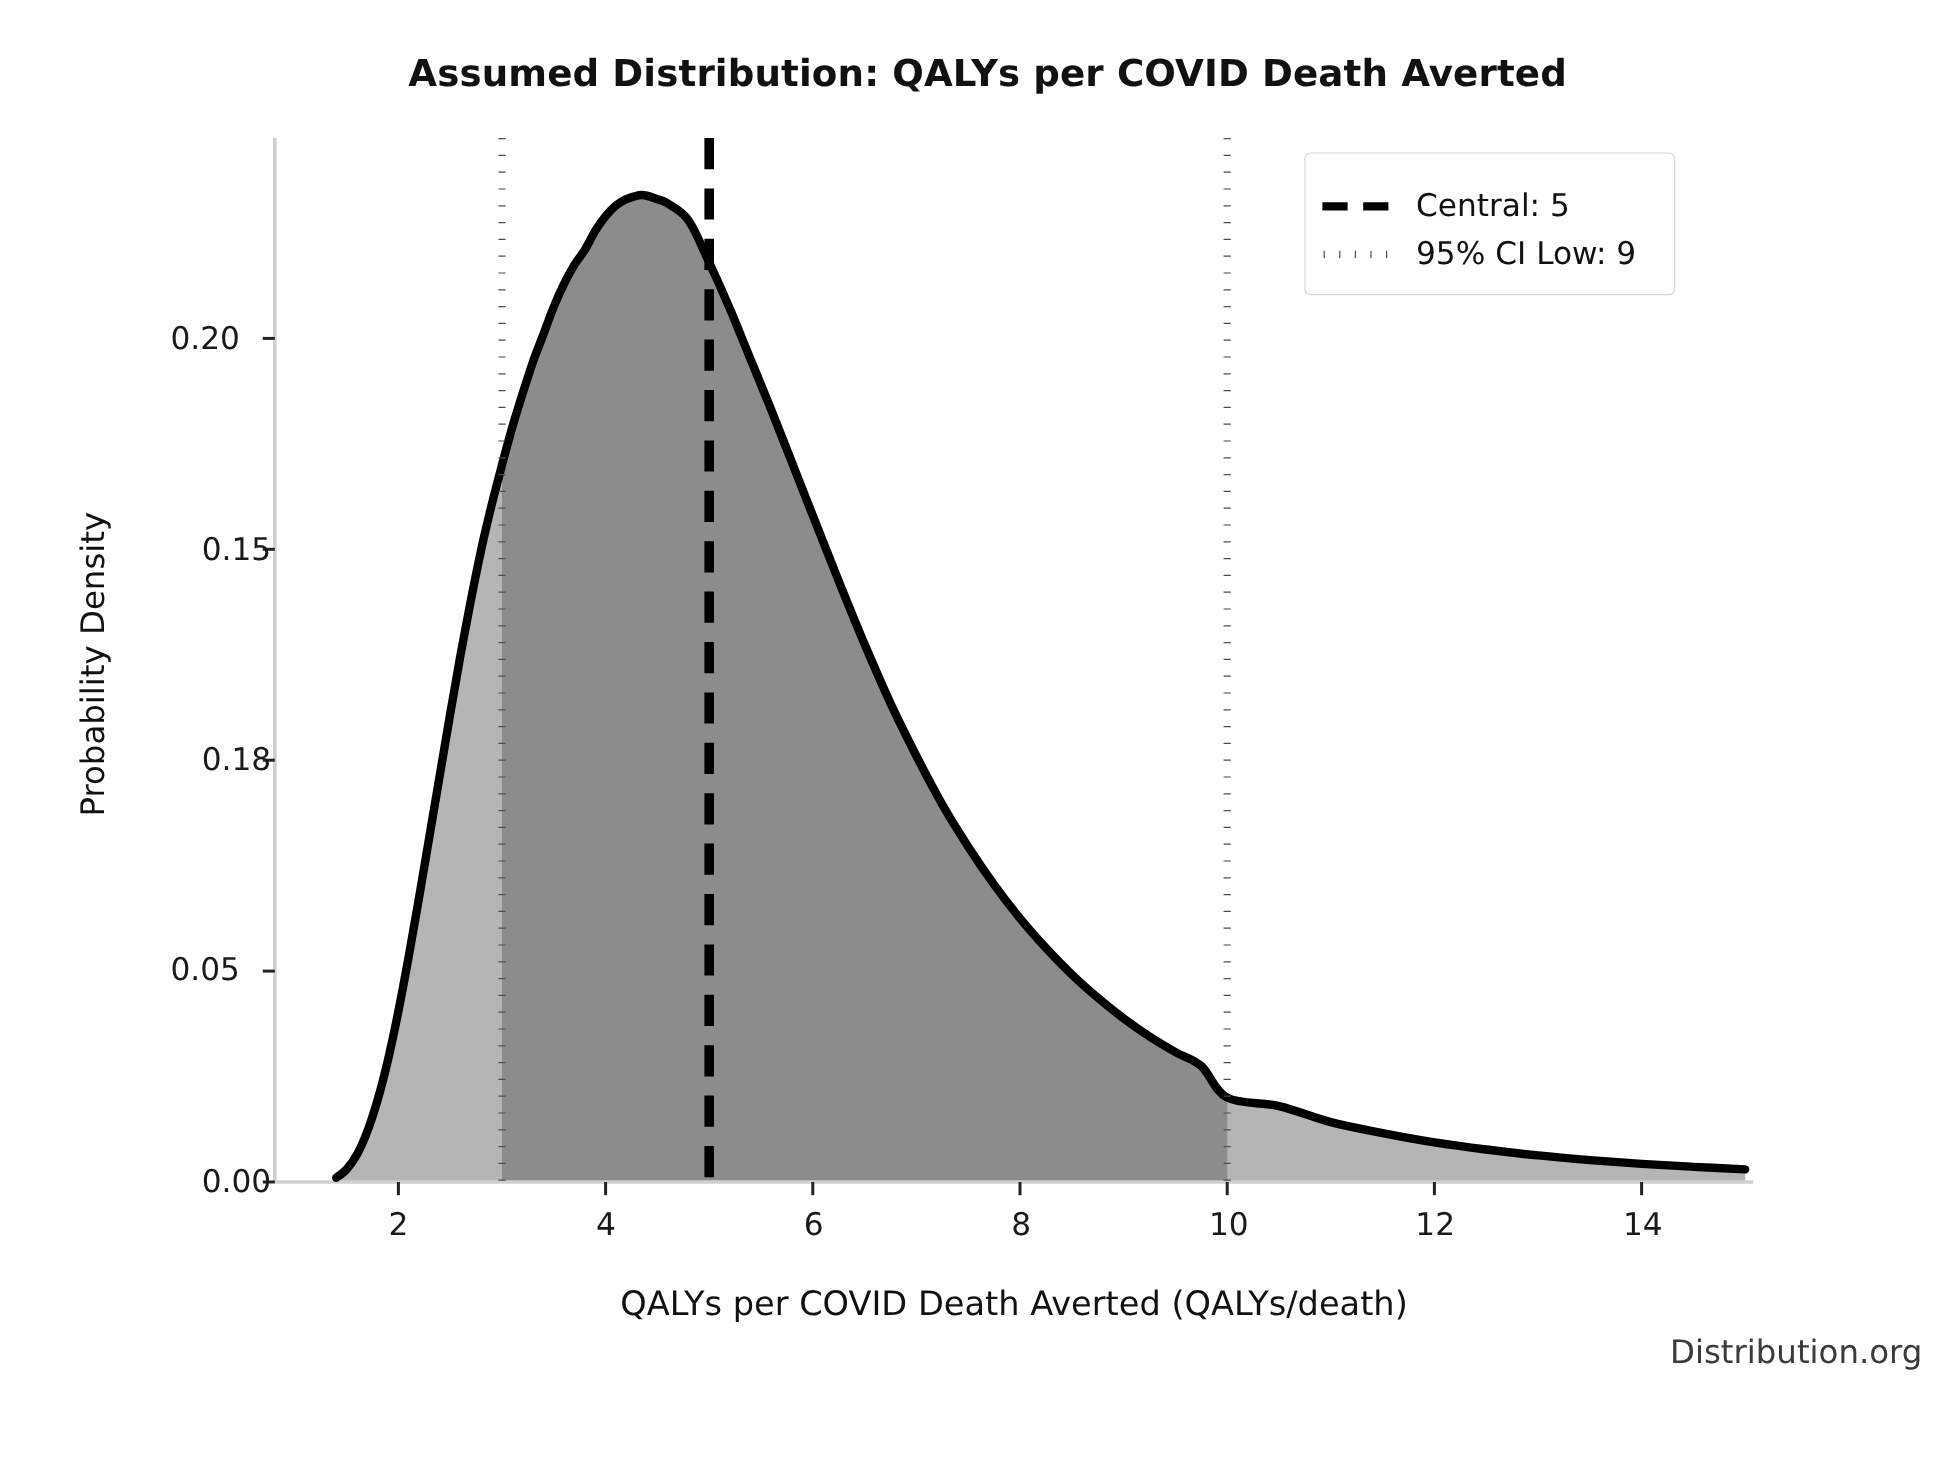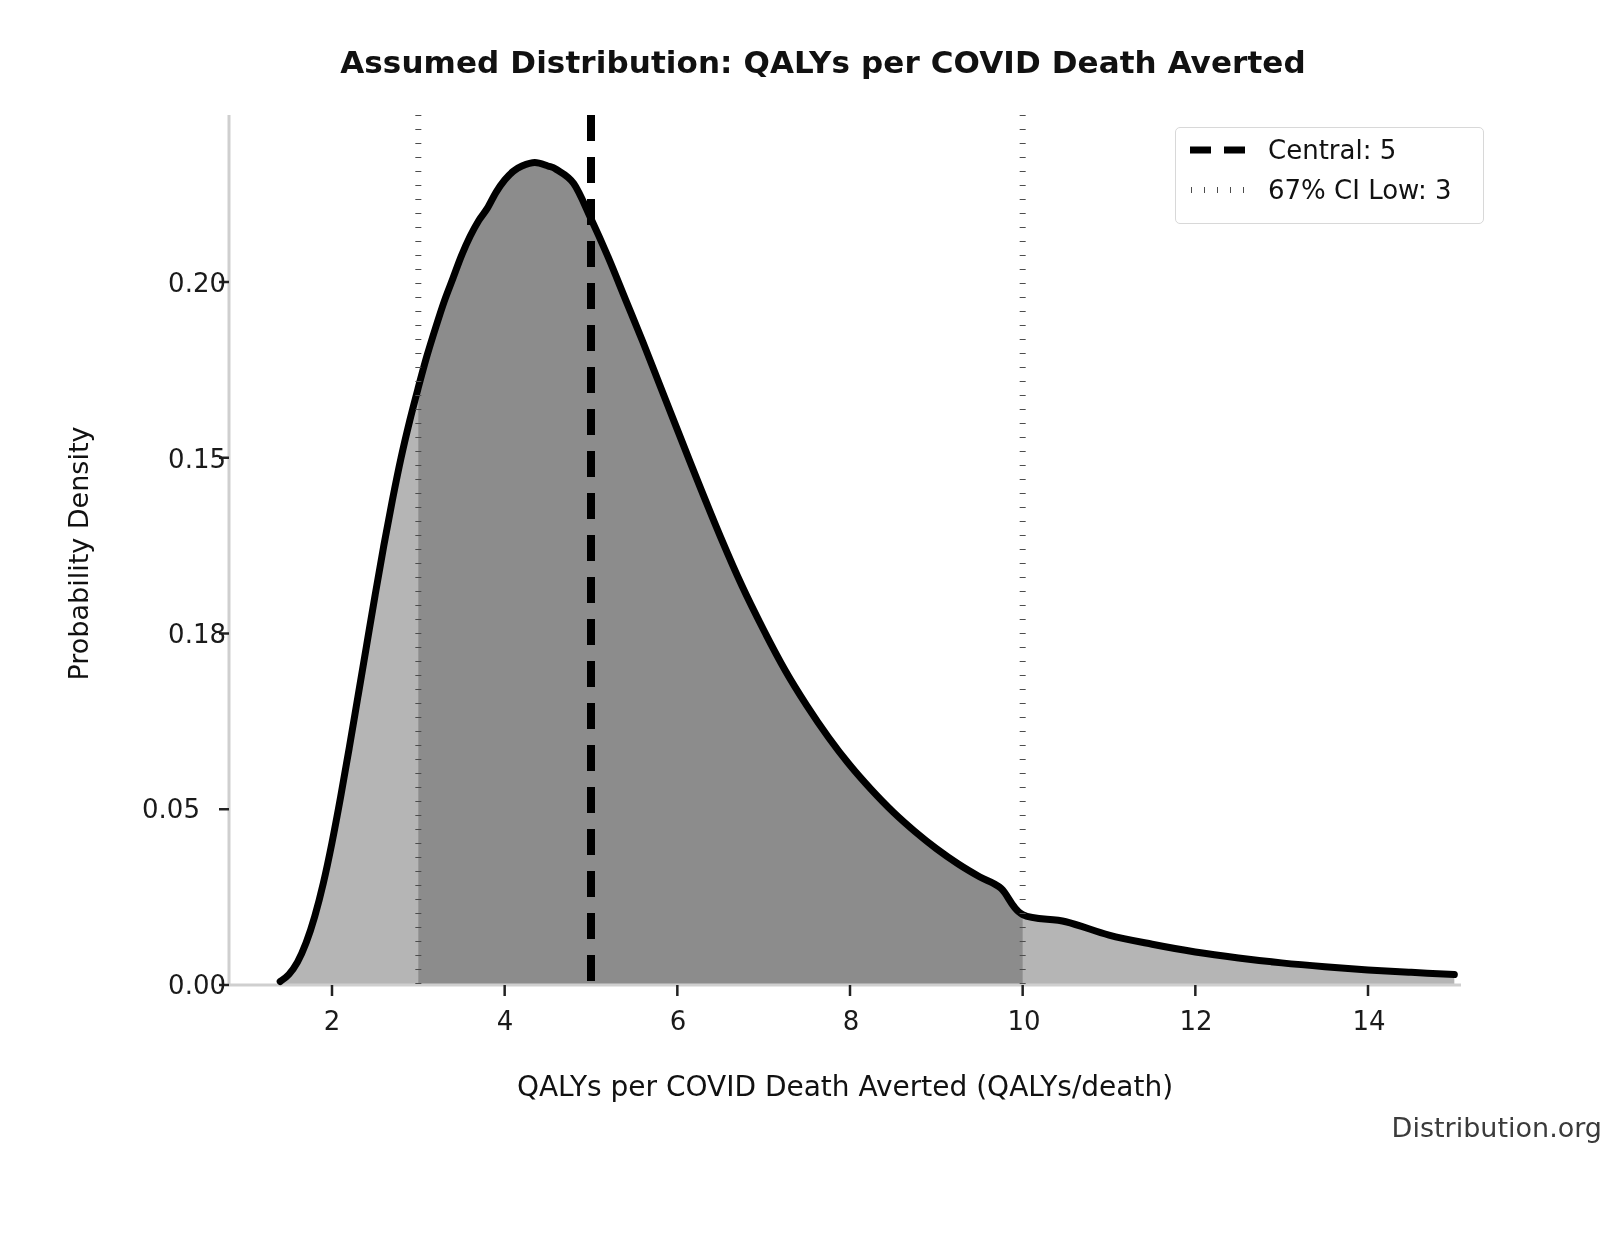--- a/index.html
+++ b/index.html
@@ -32,23 +32,23 @@
     font-size:27px;color:#111;font-family:"DejaVu Sans",sans-serif;
     transform:rotate(-90deg);transform-origin:center center;
   }
 
   #watermark{
     position:absolute;right:28px;top:1112px;
     font-size:27px;color:#3b3b3b;font-family:"DejaVu Sans",sans-serif;
   }
 
   #legend{
-    position:absolute;left:1159px;top:127px;width:309px;
+    position:absolute;left:1071px;top:127px;width:309px;
     background:#ffffff;border:1px solid #d8d8d8;border-radius:5px;
-    box-sizing:border-box;padding:2px 14px 13px 12px;
+    box-sizing:border-box;padding:24px 14px 13px 12px;
   }
   .legend-row{display:flex;align-items:center;height:40px;}
   .legend-sample{width:68px;height:22px;flex:0 0 68px;margin-right:12px;position:relative;}
   .legend-sample svg{display:block;}
   .legend-text{font-size:26px;color:#111;white-space:nowrap;font-family:"DejaVu Sans",sans-serif;}
 </style>
 </head>
 <body>
 
 <div id="root">
@@ -73,21 +73,21 @@
         <line x1="1006.6666666666666" y1="985" x2="1006.6666666666666" y2="996" stroke="#222" stroke-width="2.5"></line>
         <line x1="1179.3333333333333" y1="985" x2="1179.3333333333333" y2="996" stroke="#222" stroke-width="2.5"></line>
         <line x1="1351.9999999999998" y1="985" x2="1351.9999999999998" y2="996" stroke="#222" stroke-width="2.5"></line>
         <path d="M 264.20 981.49 C 265.64 980.31, 269.96 977.68, 272.83 974.46 C 275.71 971.23, 278.59 967.43, 281.47 962.15 C 284.34 956.88, 287.22 950.44, 290.10 942.82 C 292.98 935.20, 295.86 926.42, 298.73 916.46 C 301.61 906.50, 304.49 895.37, 307.37 883.07 C 310.24 870.76, 313.12 857.00, 316.00 842.64 C 318.88 828.29, 321.76 812.76, 324.63 796.95 C 327.51 781.13, 330.39 764.43, 333.27 747.74 C 336.14 731.04, 339.02 713.76, 341.90 696.77 C 344.78 679.78, 347.66 662.79, 350.53 645.80 C 353.41 628.81, 356.29 611.53, 359.17 594.84 C 362.04 578.14, 364.92 561.44, 367.80 545.63 C 370.68 529.81, 373.56 514.58, 376.43 499.93 C 379.31 485.28, 382.19 470.93, 385.07 457.75 C 387.94 444.57, 390.82 432.56, 393.70 420.84 C 396.58 409.13, 399.46 398.29, 402.33 387.45 C 405.21 376.61, 408.09 365.77, 410.97 355.82 C 413.84 345.86, 416.72 336.78, 419.60 327.70 C 422.48 318.61, 425.36 309.53, 428.23 301.33 C 431.11 293.13, 433.99 286.10, 436.87 278.49 C 439.74 270.87, 442.62 262.67, 445.50 255.64 C 448.38 248.61, 451.26 242.16, 454.13 236.31 C 457.01 230.45, 459.89 225.17, 462.77 220.49 C 465.64 215.80, 468.52 212.87, 471.40 208.18 C 474.28 203.50, 477.16 197.05, 480.03 192.37 C 482.91 187.68, 485.79 183.58, 488.67 180.06 C 491.54 176.55, 494.42 173.62, 497.30 171.28 C 500.18 168.93, 502.34 167.47, 505.93 166.00 C 509.53 164.54, 514.57 162.49, 518.88 162.49 C 523.20 162.49, 528.24 164.83, 531.83 166.00 C 535.43 167.18, 536.15 166.59, 540.47 169.52 C 544.78 172.45, 551.98 175.38, 557.73 183.58 C 563.49 191.78, 569.24 206.43, 575.00 218.73 C 580.76 231.03, 586.51 243.92, 592.27 257.39 C 598.02 270.87, 603.78 285.51, 609.53 299.57 C 615.29 313.63, 621.04 327.40, 626.80 341.75 C 632.56 356.11, 638.31 371.05, 644.07 385.69 C 649.82 400.34, 654.86 413.23, 661.33 429.63 C 667.81 446.03, 675.72 466.24, 682.92 484.11 C 690.11 501.98, 697.31 519.85, 704.50 536.84 C 711.69 553.83, 718.89 570.52, 726.08 586.05 C 733.28 601.57, 740.47 615.92, 747.67 629.98 C 754.86 644.04, 762.06 657.81, 769.25 670.41 C 776.44 683.00, 783.64 694.43, 790.83 705.56 C 798.03 716.69, 805.22 727.23, 812.42 737.19 C 819.61 747.15, 826.81 756.52, 834.00 765.31 C 841.19 774.10, 848.39 782.13, 855.58 789.92 C 862.78 797.71, 869.97 805.15, 877.17 812.06 C 884.36 818.97, 891.56 825.30, 898.75 831.39 C 905.94 837.49, 913.14 843.23, 920.33 848.62 C 927.53 854.01, 934.72 859.05, 941.92 863.73 C 949.11 868.42, 956.31 872.64, 963.50 876.74 C 970.69 880.84, 977.89 882.01, 985.08 888.34 C 992.28 894.66, 995.88 909.13, 1006.67 914.70 C 1017.46 920.27, 1035.44 918.33, 1049.83 921.73 C 1064.22 925.13, 1078.61 931.34, 1093.00 935.09 C 1107.39 938.84, 1121.78 941.41, 1136.17 944.23 C 1150.56 947.04, 1164.94 949.67, 1179.33 951.96 C 1193.72 954.24, 1208.11 956.12, 1222.50 957.93 C 1236.89 959.75, 1251.28 961.39, 1265.67 962.86 C 1280.06 964.32, 1294.44 965.55, 1308.83 966.72 C 1323.22 967.89, 1337.61 968.95, 1352.00 969.89 C 1366.39 970.82, 1380.78 971.58, 1395.17 972.35 C 1409.56 973.11, 1431.14 974.10, 1438.33 974.46" fill="none" stroke="#000000" stroke-width="7" stroke-linejoin="round" stroke-linecap="round"></path>
         <line x1="402.33333333333337" y1="115" x2="402.33333333333337" y2="985" stroke="#4d4d4d" stroke-width="6" stroke-dasharray="1 13" stroke-linecap="butt"></line>
         <line x1="1006.6666666666666" y1="115" x2="1006.6666666666666" y2="985" stroke="#4d4d4d" stroke-width="6" stroke-dasharray="1 13" stroke-linecap="butt"></line>
         <line x1="575" y1="115" x2="575" y2="985" stroke="#000000" stroke-width="8" stroke-dasharray="26 16"></line>
       </g>
   </svg>
 
-  <div class="ytick-label" style="left:100px;top:268px;">0.20</div>
+  <div class="ytick-label" style="left:100px;top:268px;text-align:center;">0.20</div>
   <div class="ytick-label" style="left:100px;top:444px;">0.15</div>
   <div class="ytick-label" style="left:100px;top:619px;">0.18</div>
   <div class="ytick-label" style="left:100px;top:794px;text-align:center;">0.05</div>
   <div class="ytick-label" style="left:100px;top:970px;">0.00</div>
 
   <div class="xtick-label" style="left:276px;top:1006px;">2</div>
   <div class="xtick-label" style="left:449px;top:1006px;">4</div>
   <div class="xtick-label" style="left:622px;top:1006px;">6</div>
   <div class="xtick-label" style="left:795px;top:1006px;">8</div>
   <div class="xtick-label" style="left:968px;top:1006px;">10</div>
@@ -105,19 +105,19 @@
         </svg>
       </span>
       <span class="legend-text">Central: 5</span>
     </div>
     <div class="legend-row">
       <span class="legend-sample">
         <svg width="68" height="22" viewBox="0 0 68 22">
           <line x1="3" y1="11" x2="66" y2="11" stroke="#4d4d4d" stroke-width="6" stroke-dasharray="1 12" stroke-linecap="butt"></line>
         </svg>
       </span>
-      <span class="legend-text">67% CI Low: 3</span>
+      <span class="legend-text">95% CI Low: 9</span>
     </div>
   </div>
 
   <div id="watermark">Distribution.org</div>
 
 </div>
 
 </body></html>

